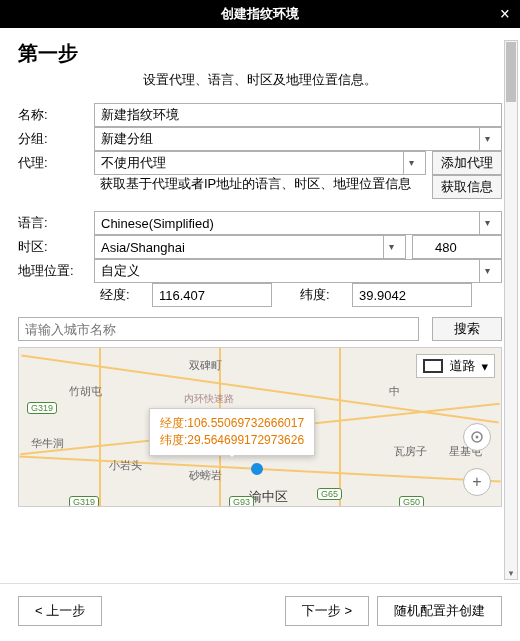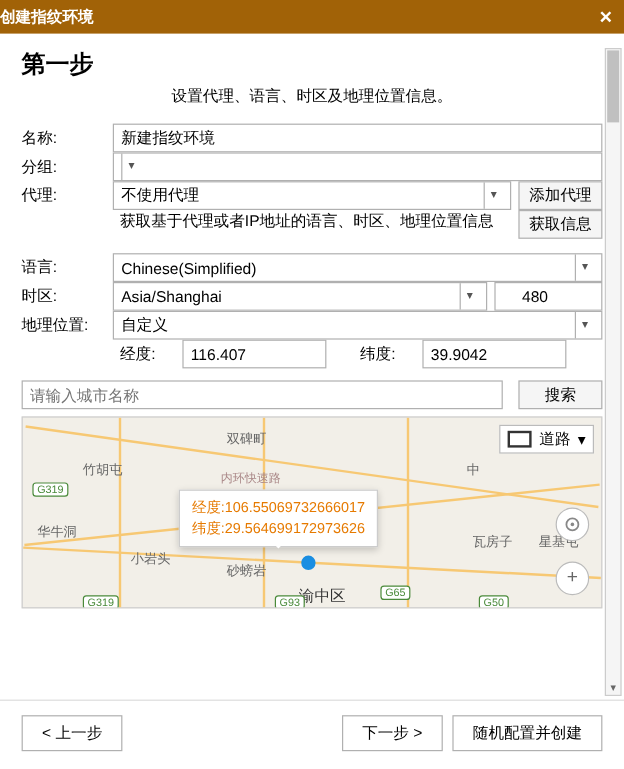--- a/index.html
+++ b/index.html
@@ -1,17 +1,17 @@
 <!DOCTYPE html>
 <html><head>
 <meta charset="utf-8">
 <style>
 * { box-sizing: border-box; margin: 0; padding: 0; }
 body { font-family: "Microsoft YaHei", Arial, sans-serif; font-size: 13px; background: #fff; width: 520px; height: 641px; overflow: hidden; }
-.titlebar { background: #a16207; color: #fff; height: 28px; line-height: 28px; text-align: left; font-weight: bold; position: relative; }
+.titlebar { background: #000000; color: #fff; height: 28px; line-height: 28px; text-align: center; font-weight: bold; position: relative; font-family: Liberation Serif, serif; }
 .titlebar .close { position: absolute; right: 10px; top: 0; font-size: 18px; cursor: pointer; }
 .content { padding: 12px 18px 0 18px; height: 555px; overflow-y: auto; position: relative; }
 .scrollbar { position:absolute; right:2px; top:12px; width:14px; height:540px; border:1px solid #ccc; background:#f5f5f5;}
 .scrollbar .thumb{position:absolute;left:1px;top:1px;width:10px;height:60px;background:#c0c0c0;}
 .scrollbar .arrow{position:absolute;left:0;width:12px;height:12px;font-size:9px;text-align:center;line-height:12px;color:#666;}
 h2 { font-size: 20px; font-weight: bold; margin-bottom: 4px; }
 .subtitle { font-size: 13px; margin-bottom: 14px; text-align: center; }
 .row { display: flex; align-items: center; }
 .label { width: 76px; flex-shrink: 0; }
 .field { flex: 1; display: flex; gap: 6px; align-items: center; }
@@ -70,20 +70,21 @@
     <div class="label">名称:</div>
     <div class="field">
         <input class="txt" value="新建指纹环境" style="">
       </div>
   </div>
 
   <div class="row">
     <div class="label">分组:</div>
     <div class="field">
       <div class="combo">
+        <span class="val">新建分组</span>
         <span class="caret">▾</span>
       </div>
     </div>
   </div>
 
   <div class="row">
     <div class="label">代理:</div>
     <div class="field">
       <div class="combo" style="flex:1">
         <span class="val">不使用代理</span>

